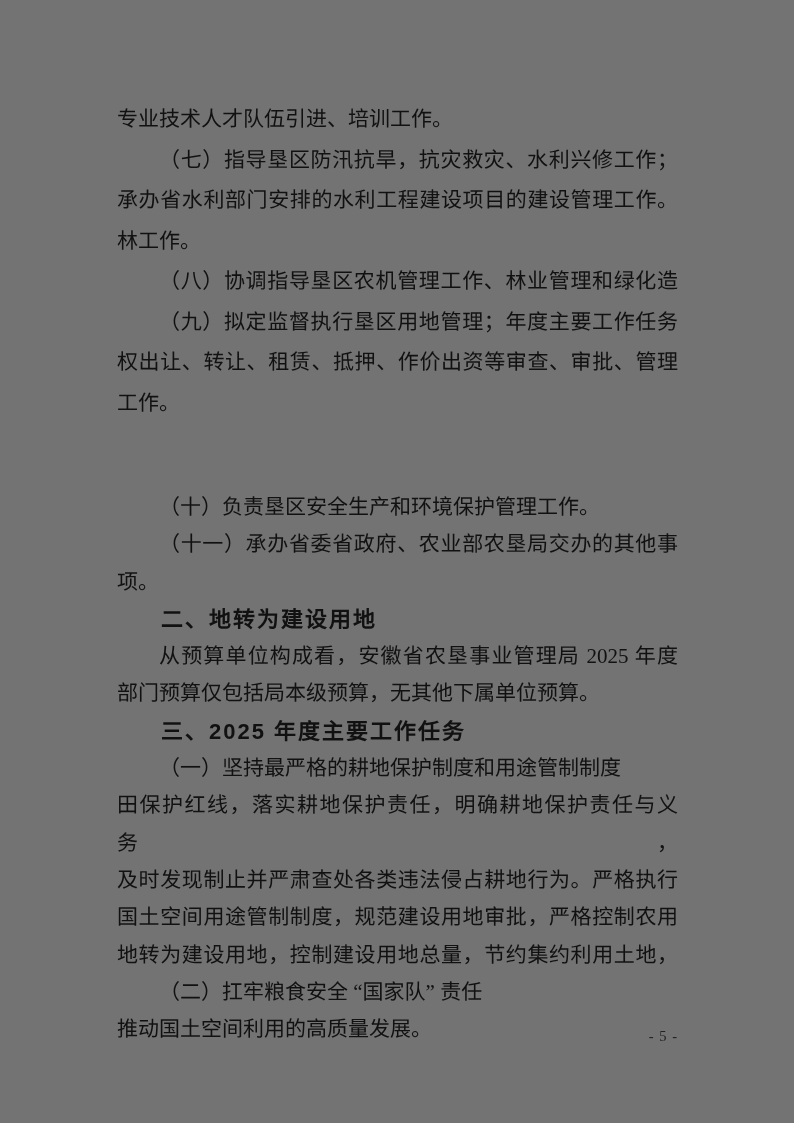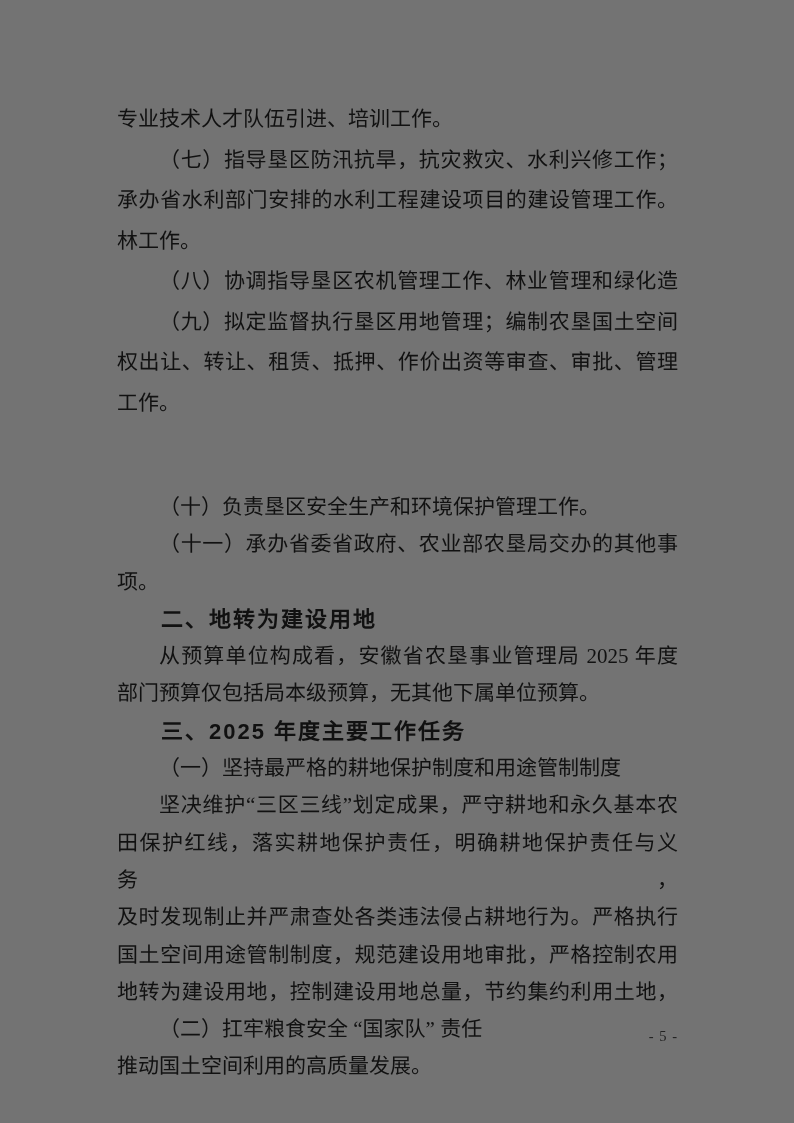--- a/index.html
+++ b/index.html
@@ -29,35 +29,34 @@
 <body>
 
 <div class="page">
 
   <div class="zone zoneA">
     <div class="line">专业技术人才队伍引进、培训工作。</div>
     <div class="line indent just">（七）指导垦区防汛抗旱，抗灾救灾、水利兴修工作；</div>
     <div class="line just">承办省水利部门安排的水利工程建设项目的建设管理工作。</div>
     <div class="line">林工作。</div>
     <div class="line indent just">（八）协调指导垦区农机管理工作、林业管理和绿化造</div>
-    <div class="line indent just">（九）拟定监督执行垦区用地管理；编制农垦国土空间</div>
+    <div class="line indent just">（九）拟定监督执行垦区用地管理；年度主要工作任务</div>
     <div class="line just">权出让、转让、租赁、抵押、作价出资等审查、审批、管理</div>
     <div class="line">工作。</div>
   </div>
 
   <div class="zone zoneB">
     <div class="line indent">（十）负责垦区安全生产和环境保护管理工作。</div>
     <div class="line indent just">（十一）承办省委省政府、农业部农垦局交办的其他事</div>
     <div class="line">项。</div>
     <div class="line indent h1">二、地转为建设用地</div>
     <div class="line indent just">从预算单位构成看，安徽省农垦事业管理局 2025 年度</div>
     <div class="line">部门预算仅包括局本级预算，无其他下属单位预算。</div>
     <div class="line indent h1">三、2025 年度主要工作任务</div>
     <div class="line indent sub">（一）坚持最严格的耕地保护制度和用途管制制度</div>
-    <div class="line indent just">坚决维护“三区三线”划定成果，严守耕地和永久基本农</div>
     <div class="line just">田保护红线，落实耕地保护责任，明确耕地保护责任与义务，</div>
     <div class="line just">及时发现制止并严肃查处各类违法侵占耕地行为。严格执行</div>
     <div class="line just">国土空间用途管制制度，规范建设用地审批，严格控制农用</div>
     <div class="line just">地转为建设用地，控制建设用地总量，节约集约利用土地，</div>
     <div class="line indent sub">（二）扛牢粮食安全 “国家队” 责任</div>
     <div class="line">推动国土空间利用的高质量发展。</div>
   </div>
 
   <div class="pagenum">- 5 -</div>
 

